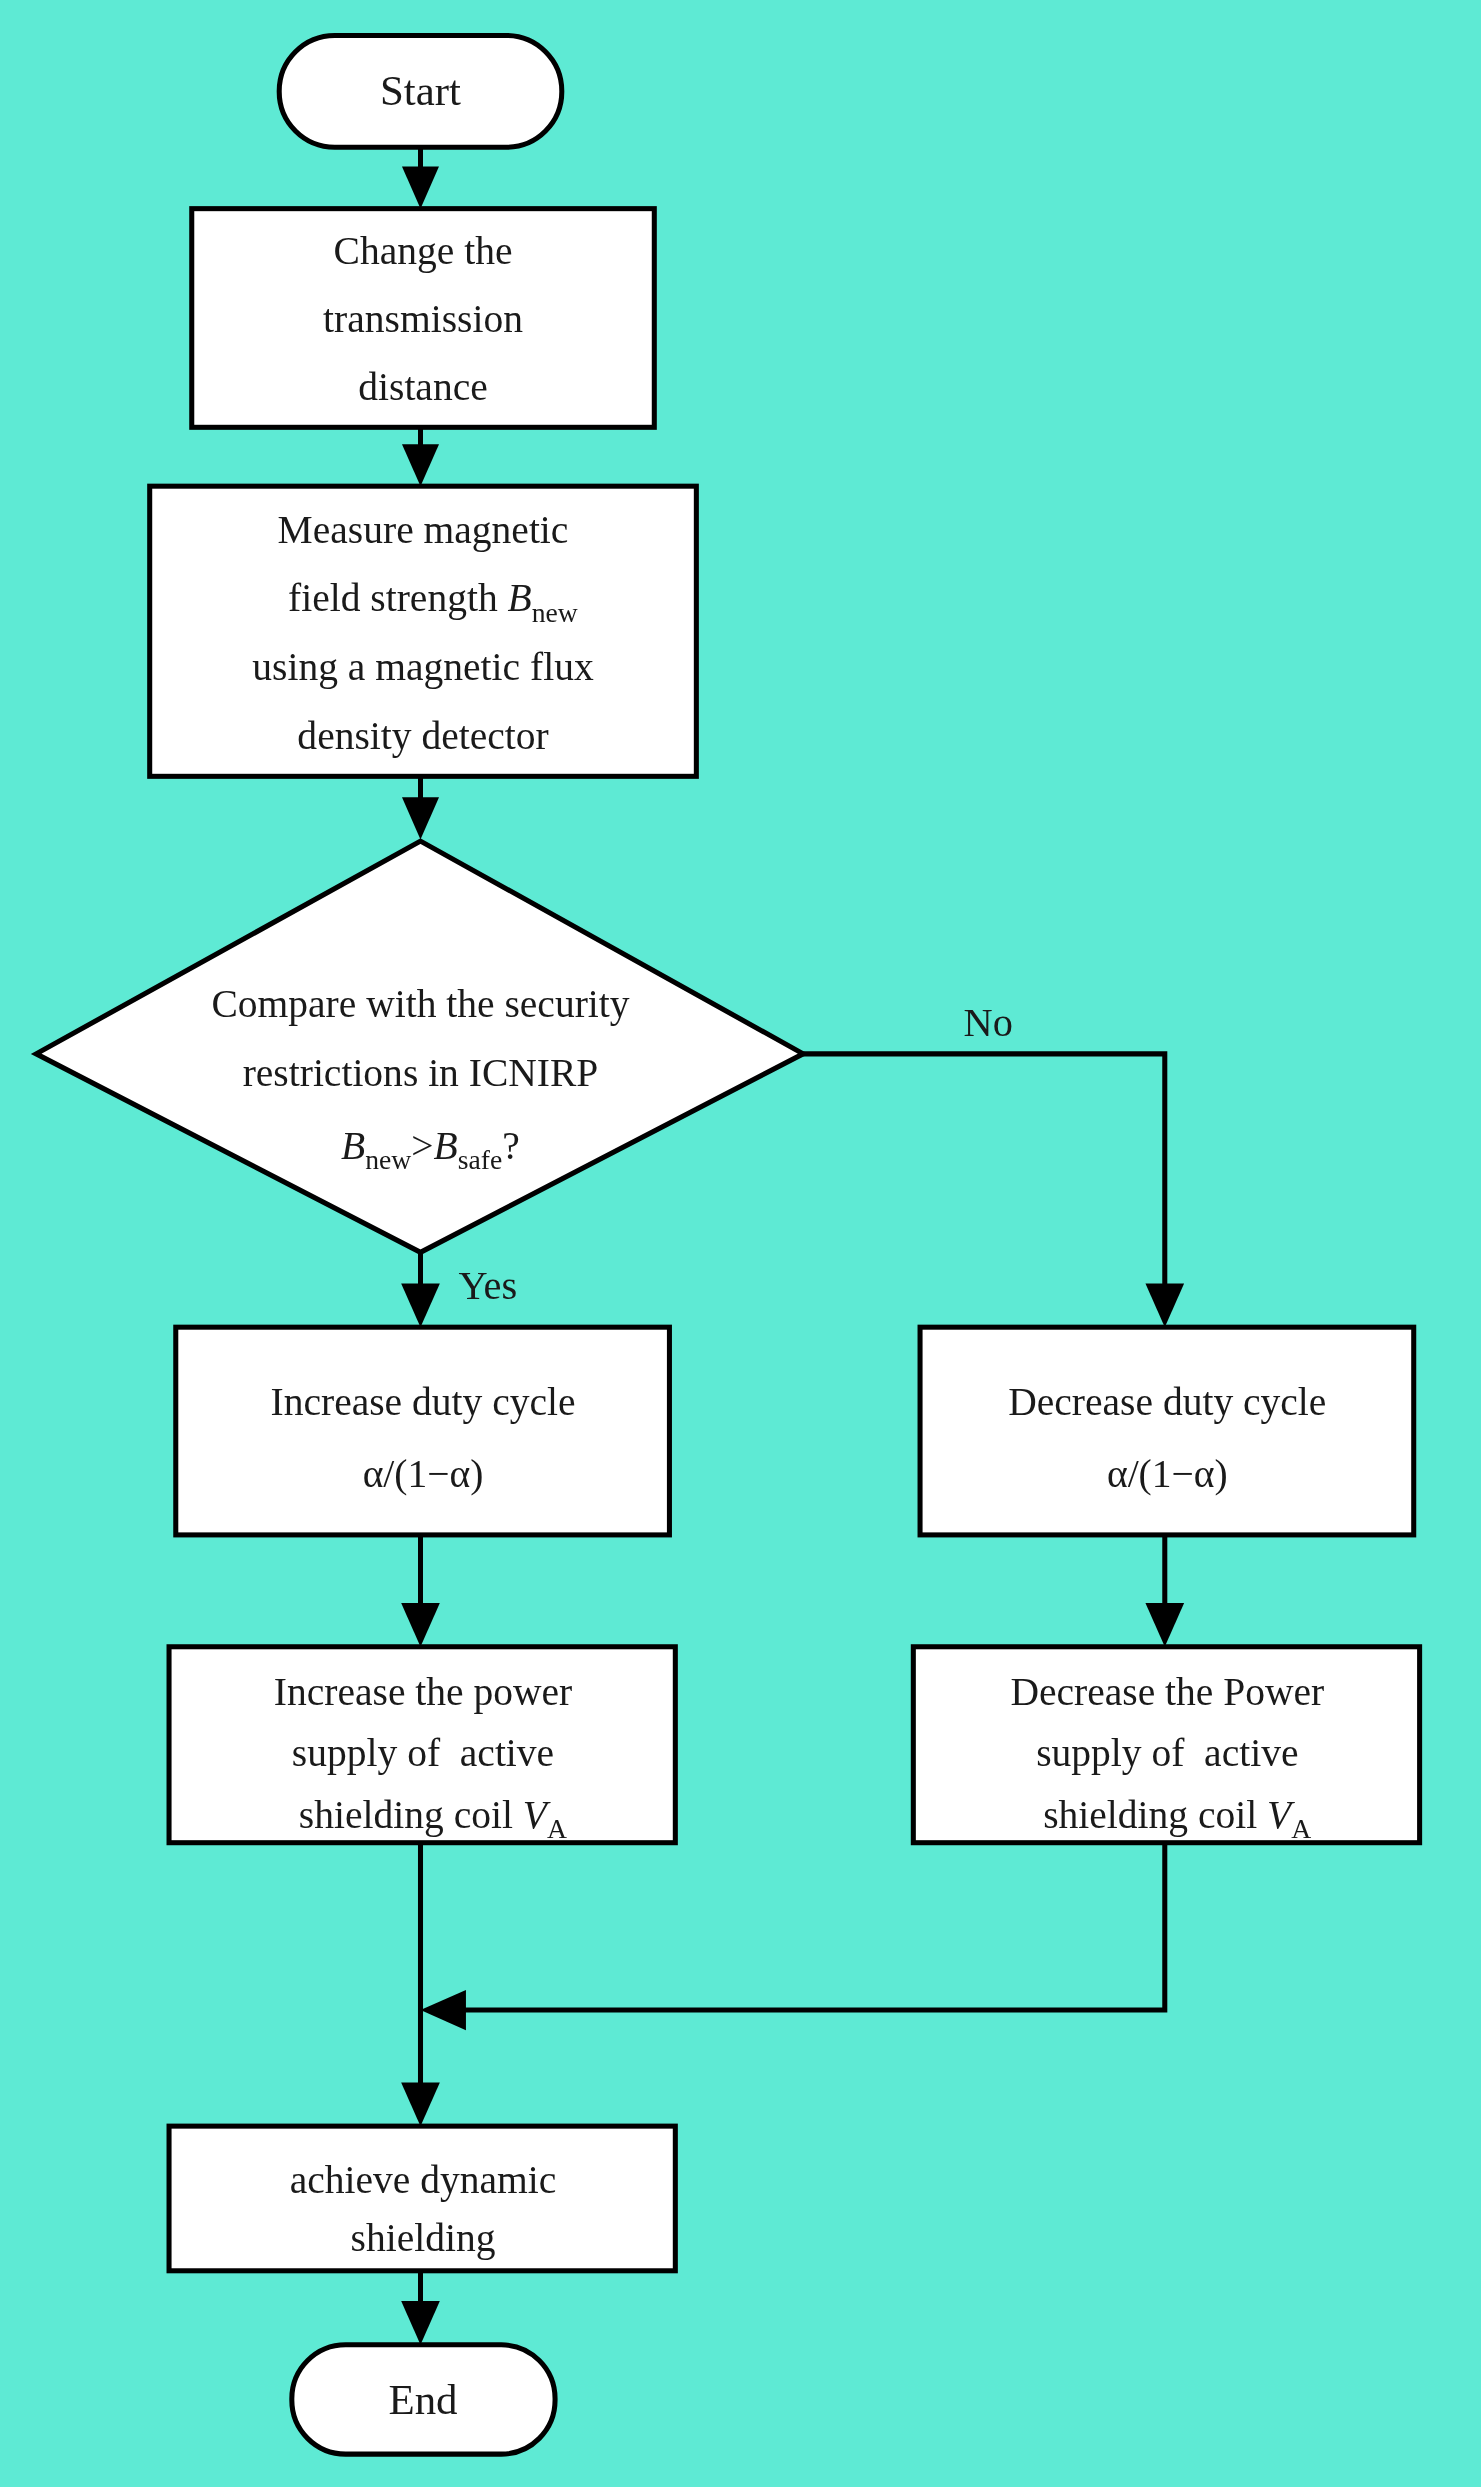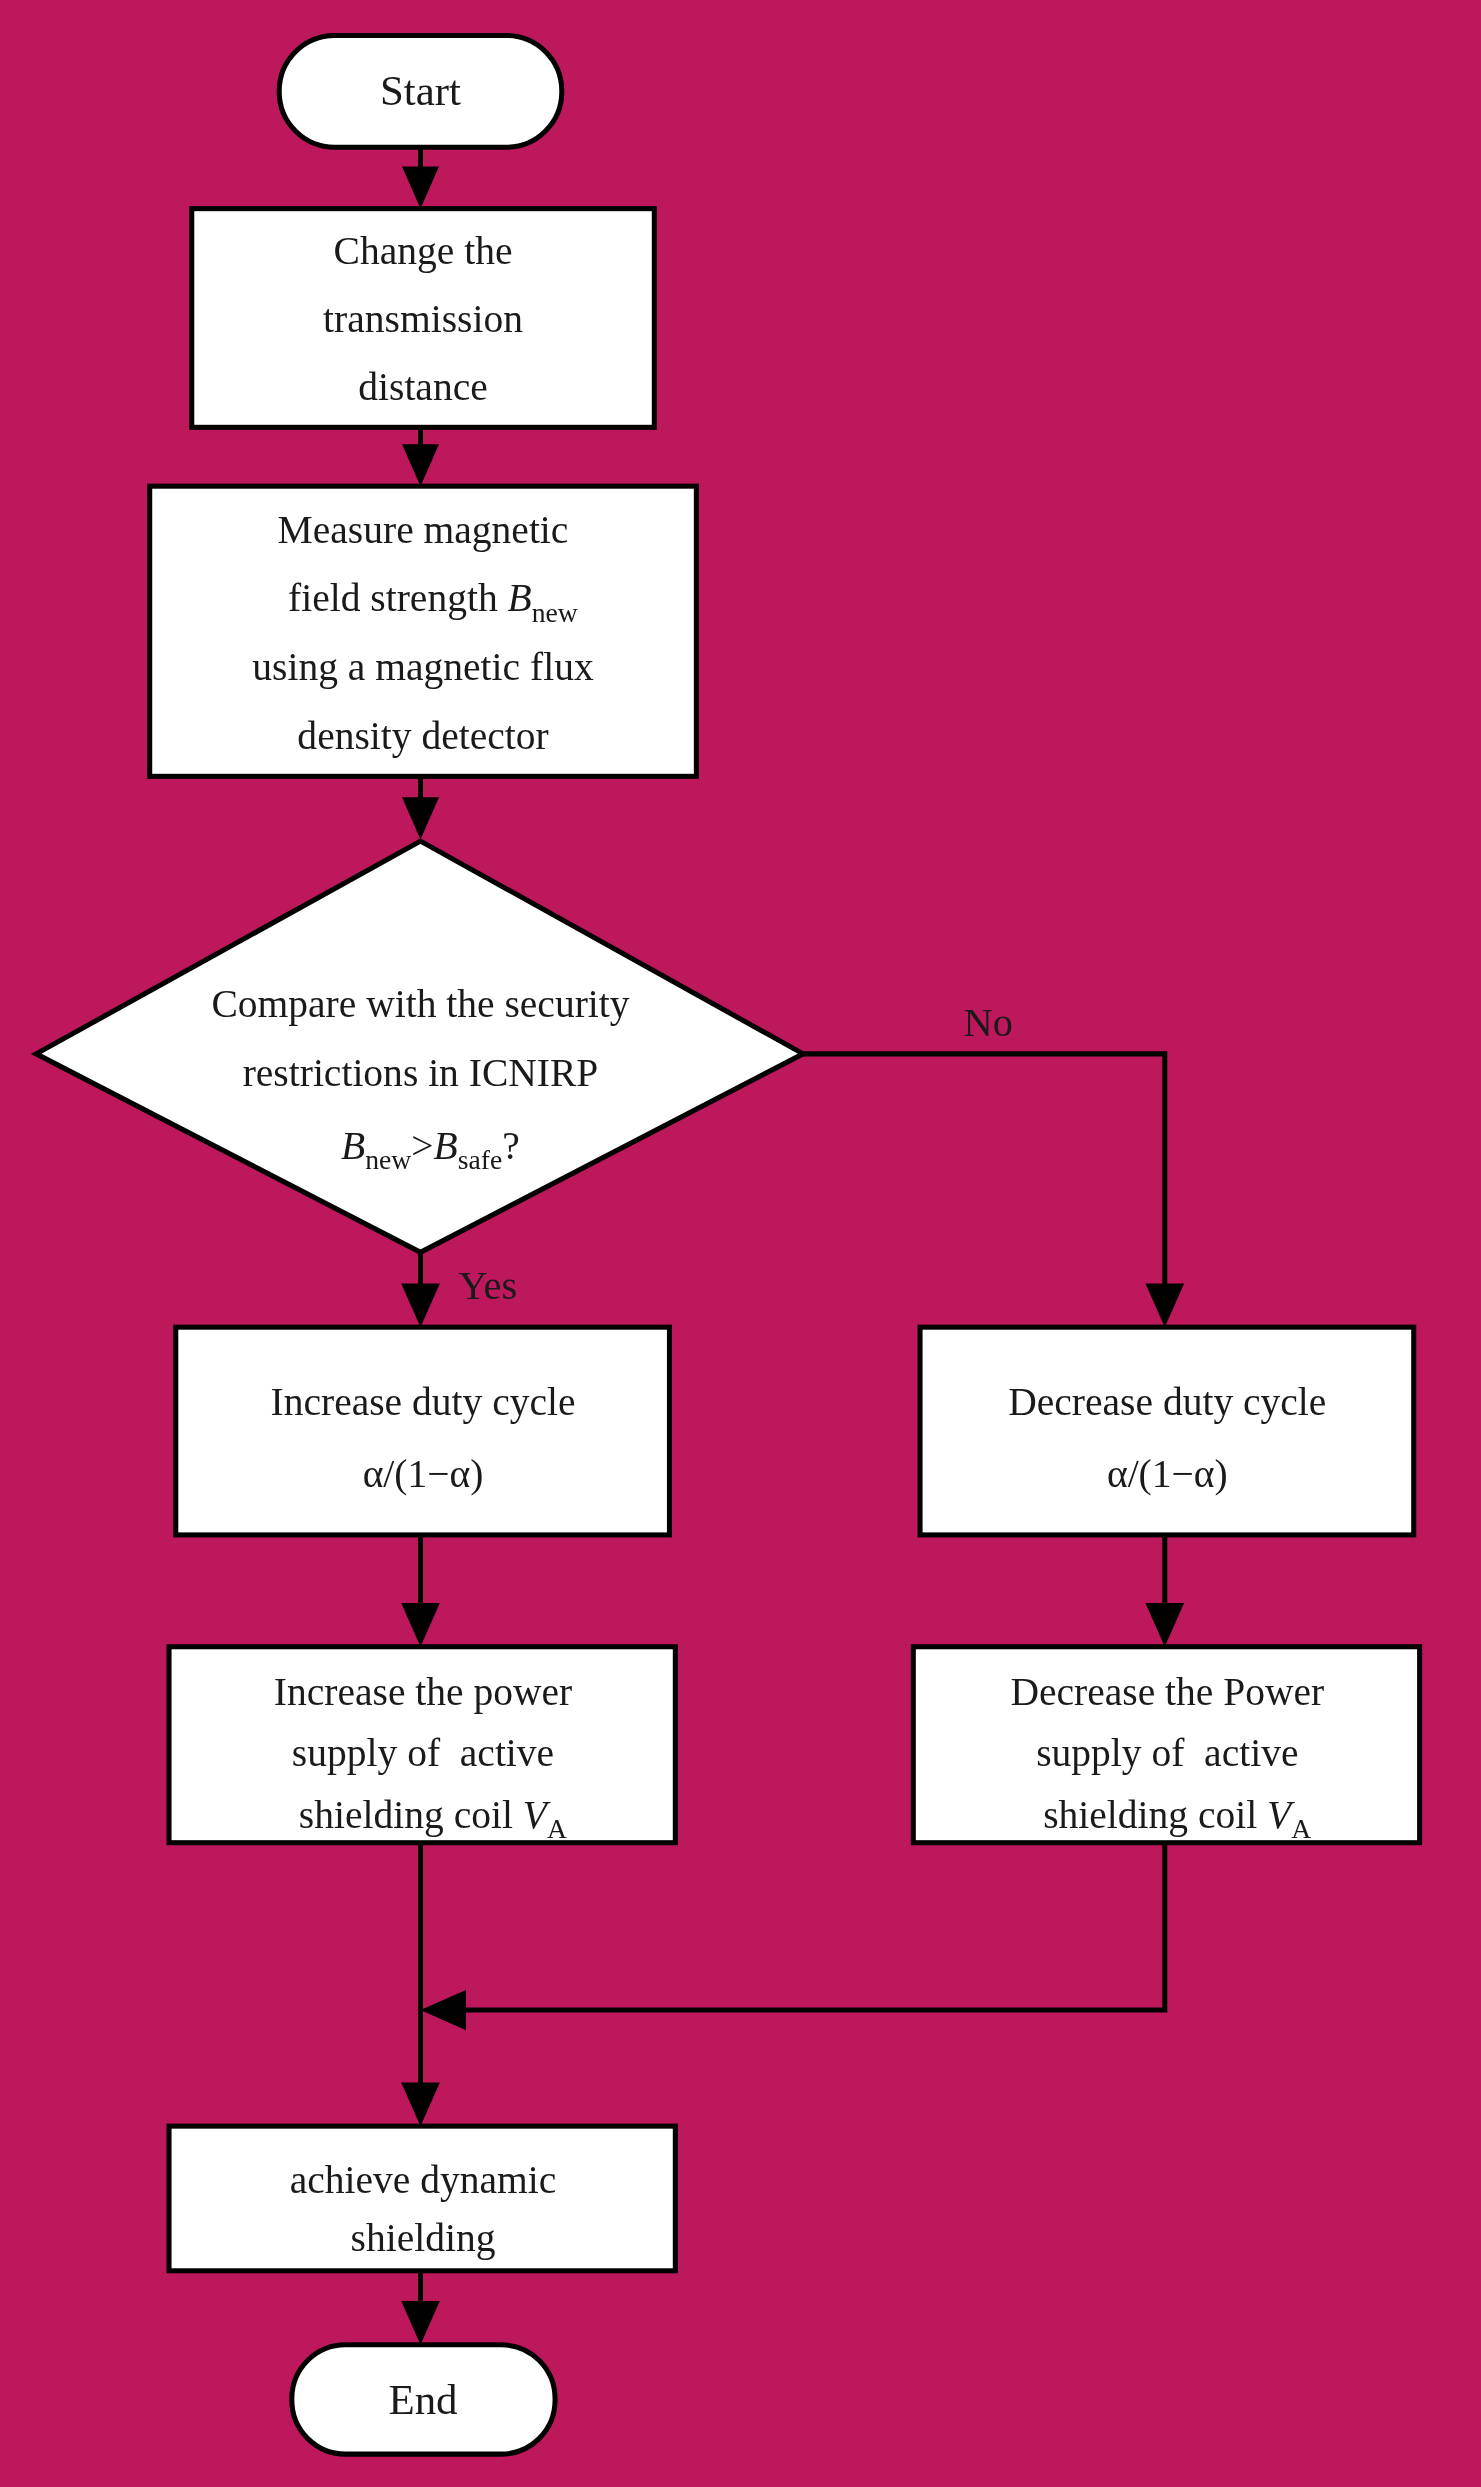--- a/index.html
+++ b/index.html
@@ -10,21 +10,21 @@
   body {
     width: 1481px;
     height: 2487px;
     overflow: hidden;
     font-family: "Liberation Serif", "DejaVu Serif", serif;
   }
   #flowchart-root {
     position: relative;
     width: 1481px;
     height: 2487px;
-    background: #be185d;
+    background: #5eead4;
   }
   svg#flow-svg {
     position: absolute;
     left: 0;
     top: 0;
     width: 1481px;
     height: 2487px;
     display: block;
   }
   .shape-stroke {

